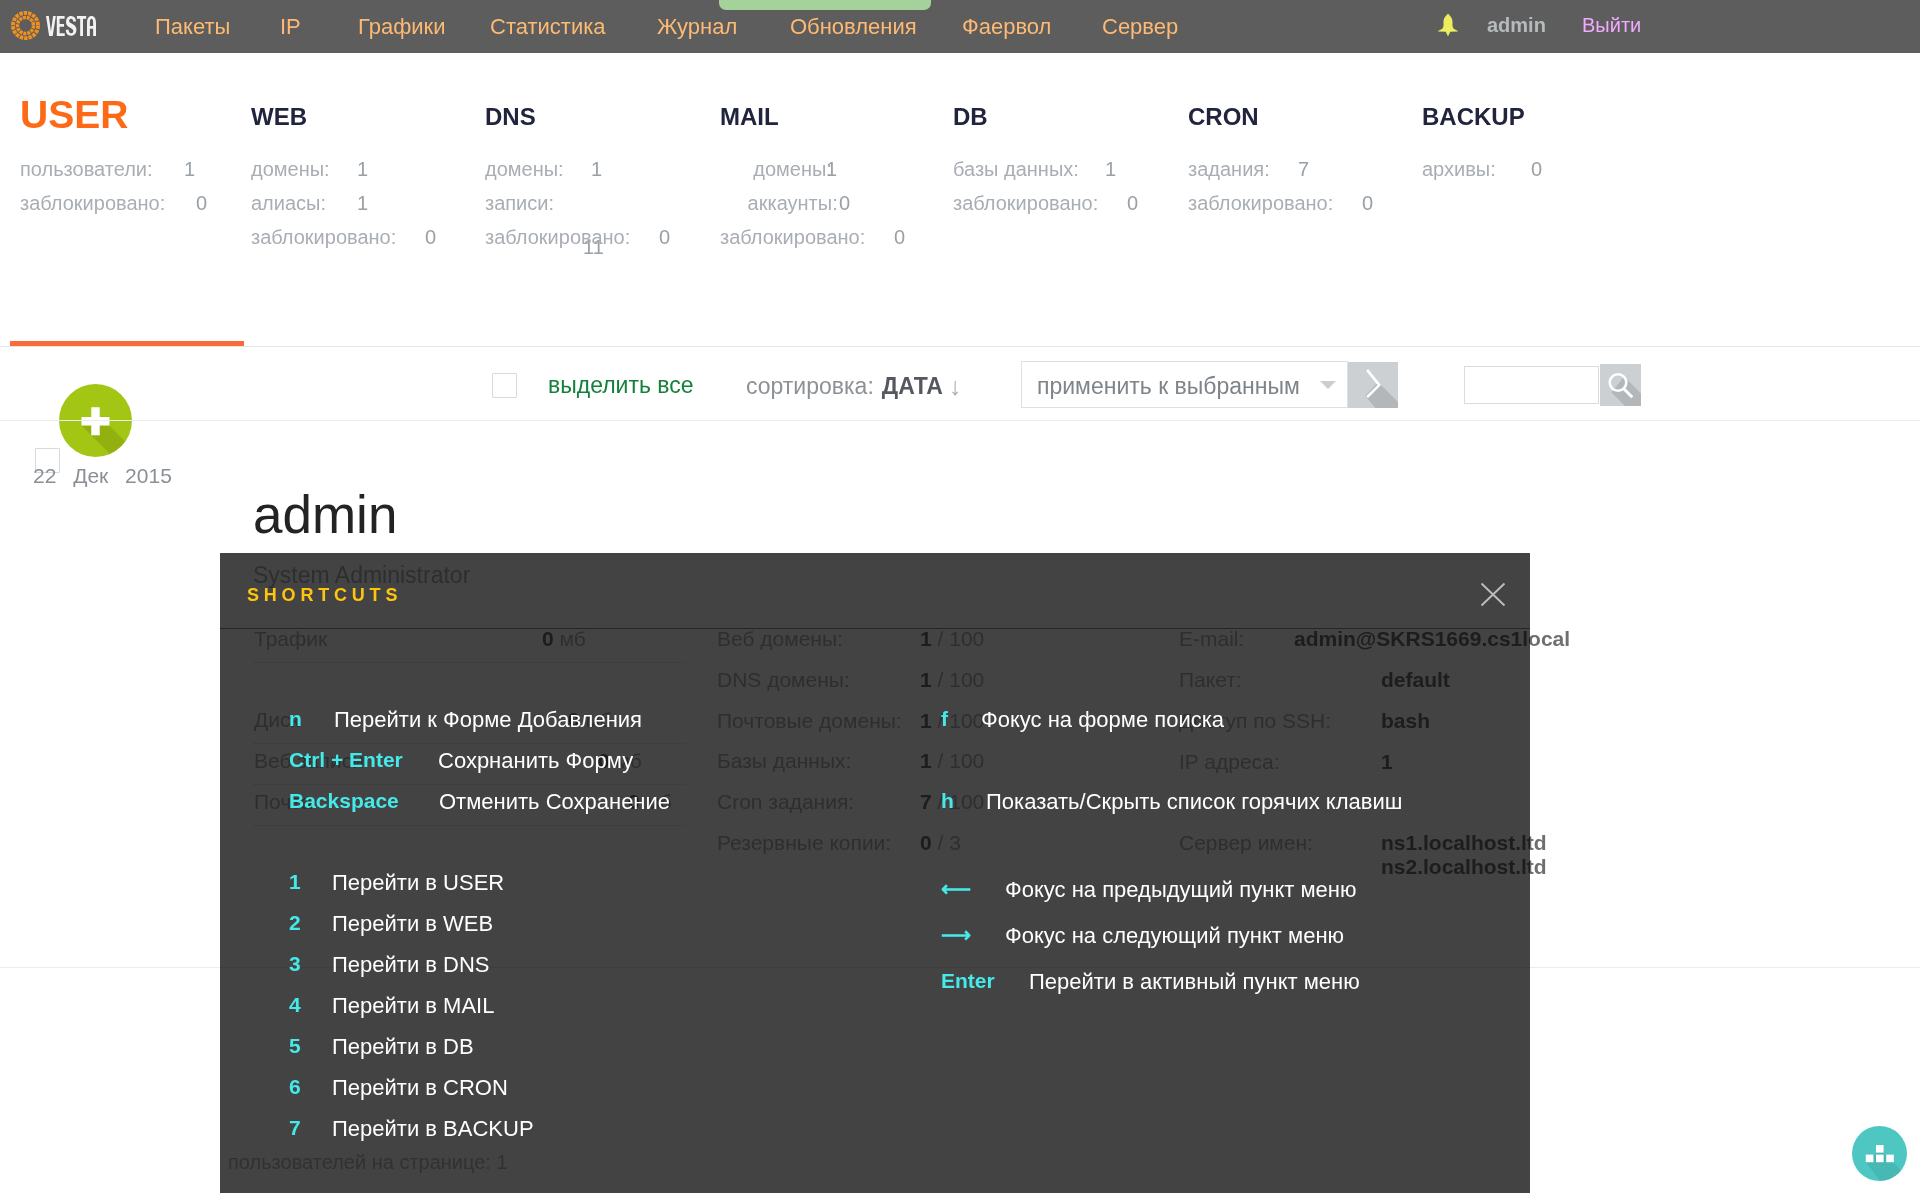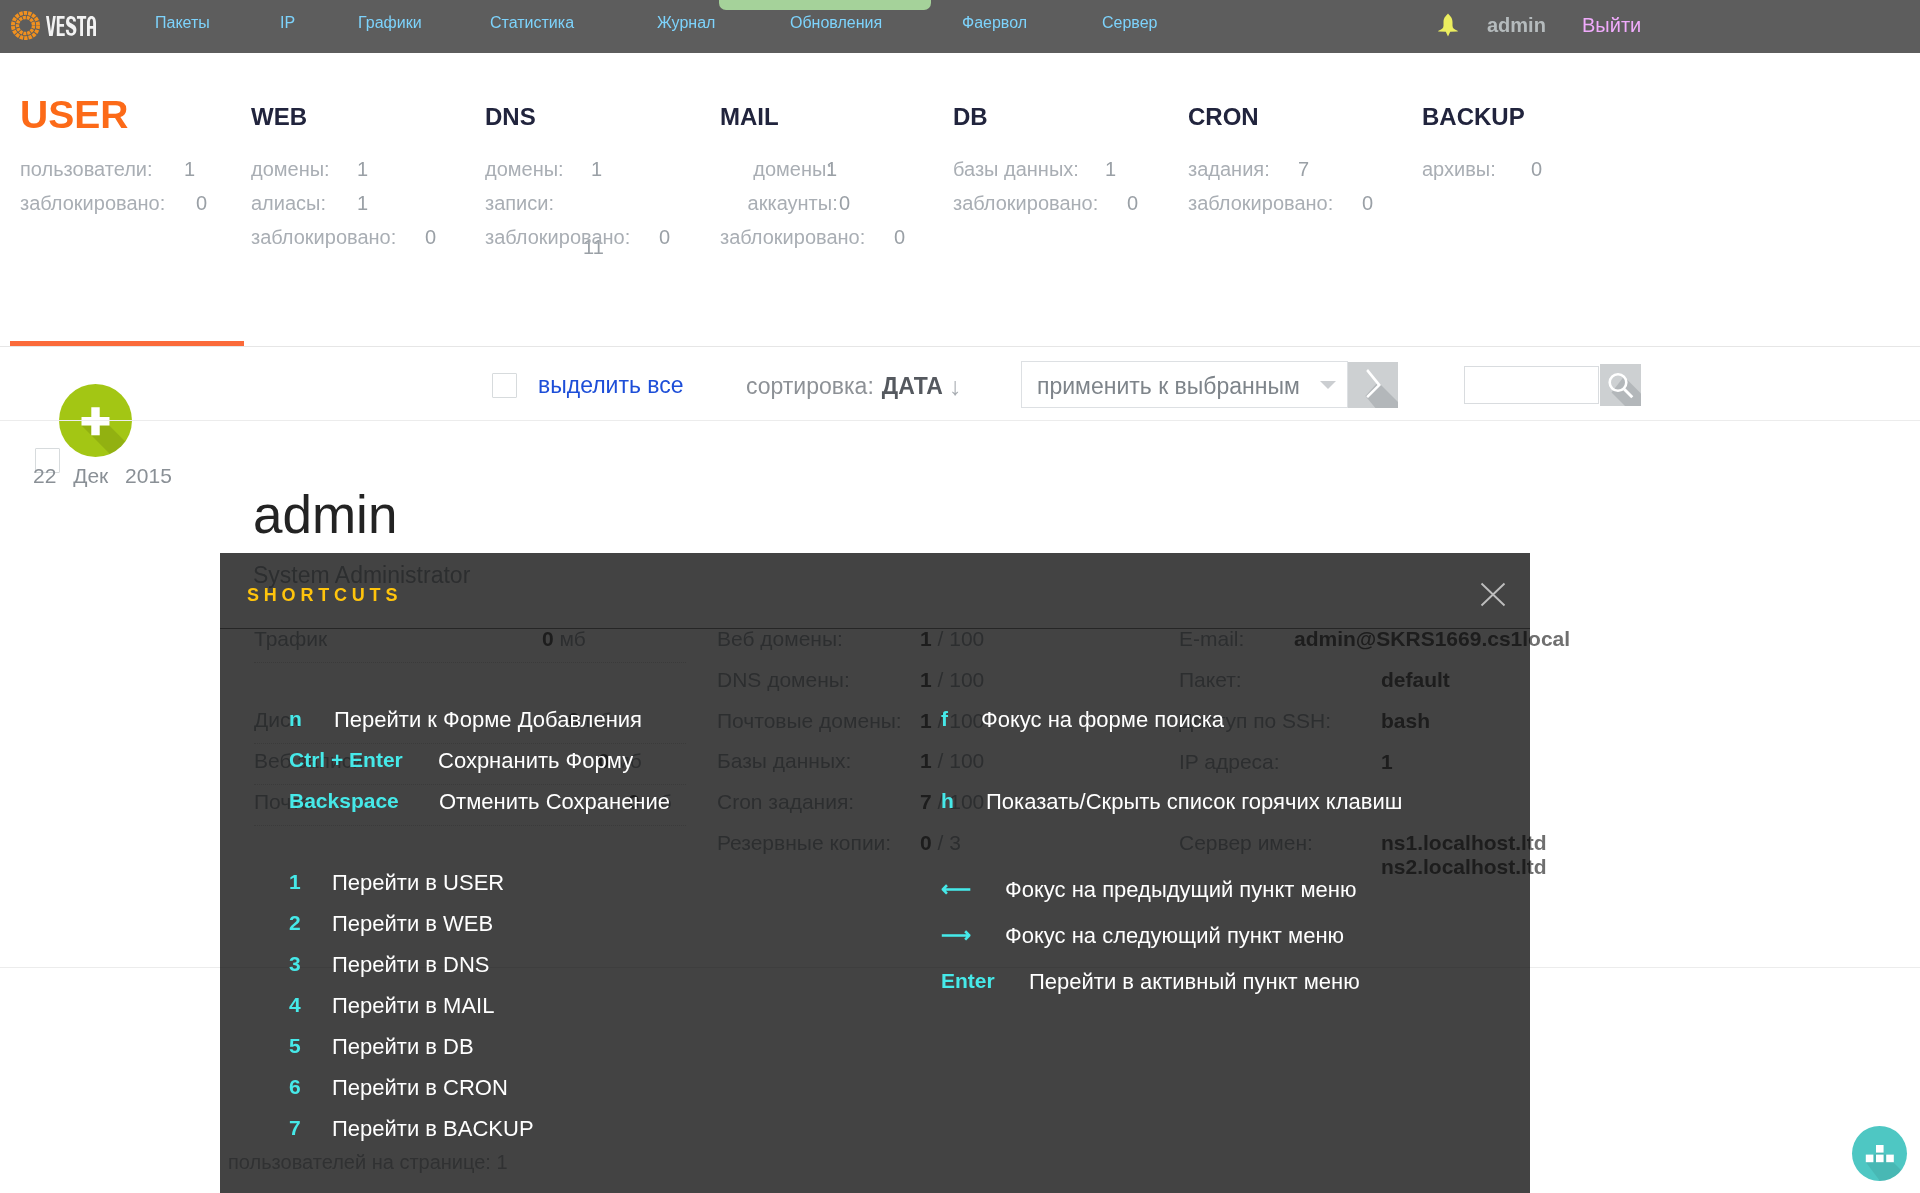--- a/index.html
+++ b/index.html
@@ -7,21 +7,21 @@
   body{width:1920px;height:1193px;overflow:hidden;background:#fff;
        font-family:"Liberation Sans",sans-serif;}
   a{text-decoration:none;color:inherit;}
   .page{position:relative;width:1920px;height:1193px;overflow:hidden;}
 
   
   .topbar{position:absolute;left:0;top:0;width:1920px;height:53px;background:#5d5d5d;}
   .logo{position:absolute;left:10px;top:11px;width:190px;height:30px;display:flex;align-items:center;}
   .logo-mark{width:31px;height:31px;display:block;margin-top:-1px;}
   .nav{position:absolute;left:0;top:0;height:51px;}
-    .nav a{color:#7dd3fc;font-size:16px;text-decoration:none;display:block;}
+    .nav a{color:#fdba74;font-size:22px;text-decoration:none;display:block;}
   .nav .it{display:block;white-space:nowrap;}
   .green-pill{position:absolute;left:719px;top:-14px;width:212px;height:24px;border-radius:7px;background:#a5d29a;}
   .right-nav{position:absolute;left:1430px;top:0;height:51px;}
   .bell-link{position:absolute;left:8px;top:13px;display:block;}
   .bell{width:20px;height:24px;display:block;}
   .user-name{position:absolute;left:57px;top:14px;color:#b5bbbd;font-size:20px;font-weight:bold;
              text-decoration:none;}
   .logout{position:absolute;left:152px;top:14px;color:#f0abfc;font-size:20px;text-decoration:none;}
 
   
@@ -33,21 +33,21 @@
     .stat-row{height:34px;font-size:20px;color:#a9aeb4;white-space:nowrap;}
   .stat-row .lbl{display:inline-block;}
   .stat-row .val{display:inline-block;color:#9aa0a6;}
 
   
     .tabline{position:absolute;left:0;top:346px;width:1920px;height:1px;background:#e6e6e6;z-index:3;}
   .tabactive{position:absolute;left:10px;top:341px;width:234px;height:5px;background:#fb6a3a;z-index:4;}
   .toolbar{position:absolute;left:0;top:345px;width:1920px;height:75px;background:#fff;}
   .cb{width:25px;height:25px;border:1px solid #d7dbdd;background:#fff;box-sizing:border-box;border-radius:1px;}
   .tb-selectall{position:absolute;left:492px;top:27px;display:flex;align-items:center;}
-  .tb-selectall .txt{margin-left:21px;font-size:23px;color:#1d4ed8;}
+  .tb-selectall .txt{margin-left:31px;font-size:23px;color:#15803d;}
   .tb-sort{position:absolute;left:746px;top:26px;font-size:23px;color:#8d9196;white-space:nowrap;}
   .tb-sort b{color:#55595f;font-weight:bold;margin-left:8px;}
   .tb-sort .arr{color:#a8adb2;margin-left:6px;font-size:25px;position:relative;top:1px;}
   .bulk{position:absolute;left:1021px;top:16px;width:327px;height:47px;border:1px solid #dde0e3;
         box-sizing:border-box;background:#fff;}
   .bulk .lbl{position:absolute;left:15px;top:11px;font-size:23px;color:#7e848a;}
   .bulk .caret{position:absolute;right:11px;top:19px;width:0;height:0;border-left:8px solid transparent;
                border-right:8px solid transparent;border-top:8px solid #cbced1;}
   .gobtn{position:absolute;left:1348px;top:17px;width:50px;height:46px;background:#cdd0d2;overflow:hidden;}
   .searchbox{position:absolute;left:1464px;top:21px;width:135px;height:38px;border:1px solid #d9dcdf;

